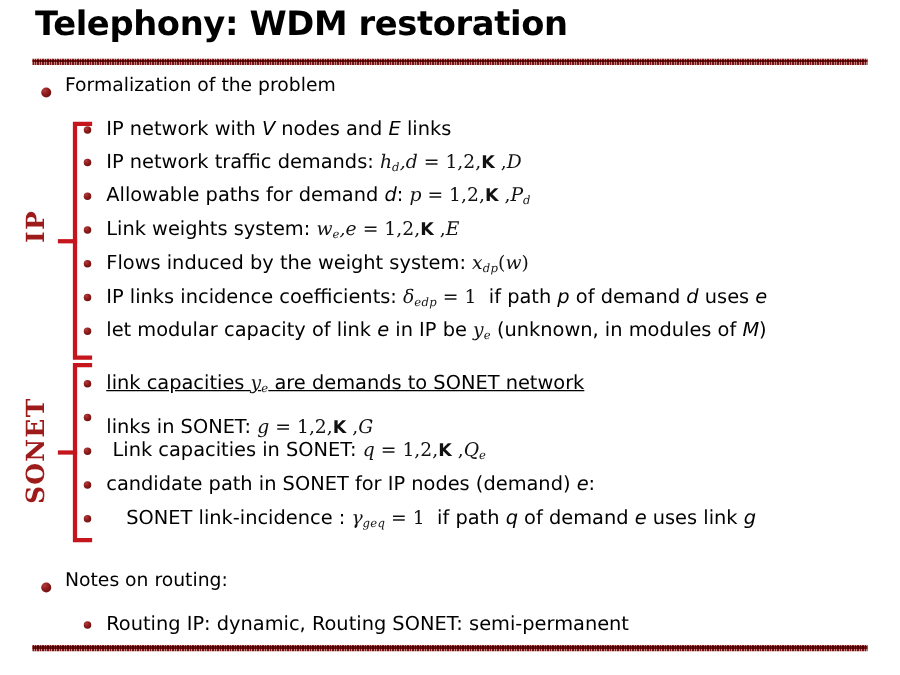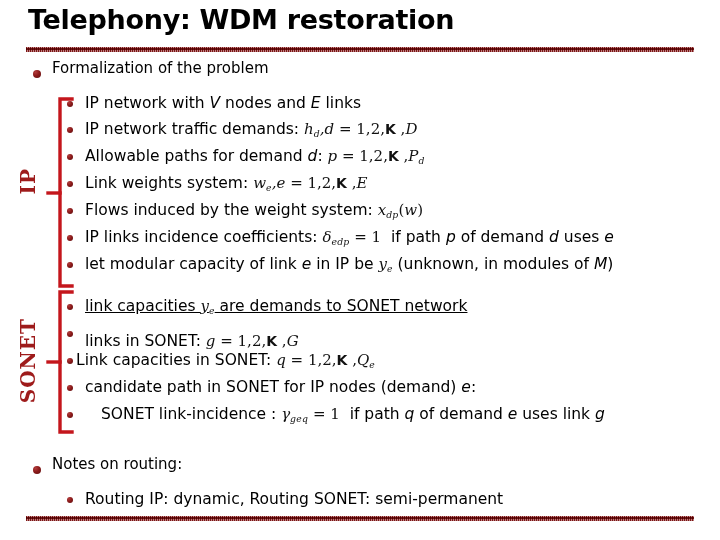--- a/index.html
+++ b/index.html
@@ -187,21 +187,21 @@
 <div class="level2" style="left:85px; top:297px;text-decoration:underline;">
   <span>link capacities  </span><span class="mathbox">y<sub>e</sub></span><span> are demands to SONET network</span>
 </div>
 
 <div class="bullet-l2" style="left:67px; top:331px;"></div>
 <div class="level2" style="left:85px; top:312px;margin-top:20px;">
   <span>links in SONET: </span><span class="mathbox"><i>g</i> <span class="op">=</span> <span class="num">1,</span><span class="num">2,</span><span class="ell">K</span> <span class="num">,</span><i>G</i></span>
 </div>
 
 <div class="bullet-l2" style="left:67px; top:358px;"></div>
-<div class="level2" style="left:76px; top:351px;">
+<div class="level2" style="left:90px; top:351px;">
   <span>Link capacities in SONET: </span><span class="mathbox"><i>q</i> <span class="op">=</span> <span class="num">1,</span><span class="num">2,</span><span class="ell">K</span> <span class="num">,</span>Q<sub>e</sub></span>
 </div>
 
 <div class="bullet-l2" style="left:67px; top:385px;"></div>
 <div class="level2" style="left:85px; top:378px;">
   <span>candidate path in SONET for IP nodes (demand) </span><i>e</i><span>:</span>
 </div>
 
 <div class="bullet-l2" style="left:67px; top:412px;"></div>
 <div class="level2" style="left:85px; top:405px;margin-left:16px;">

